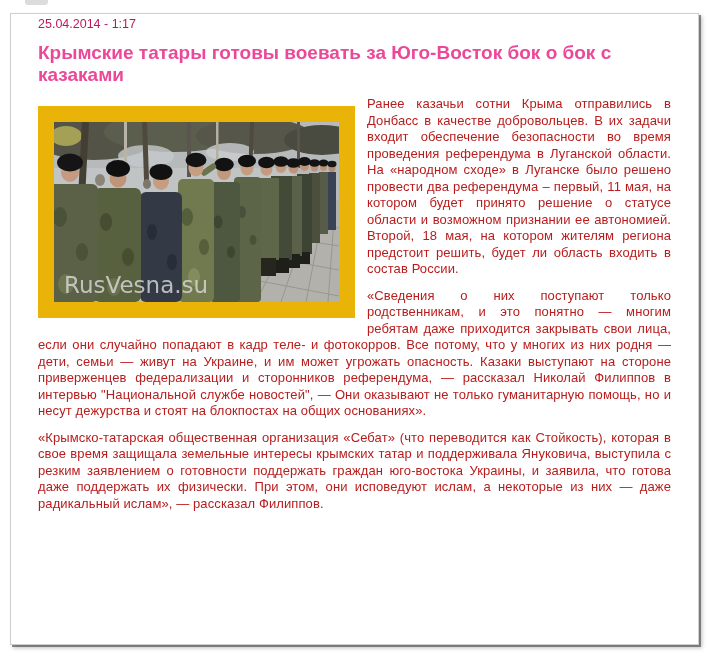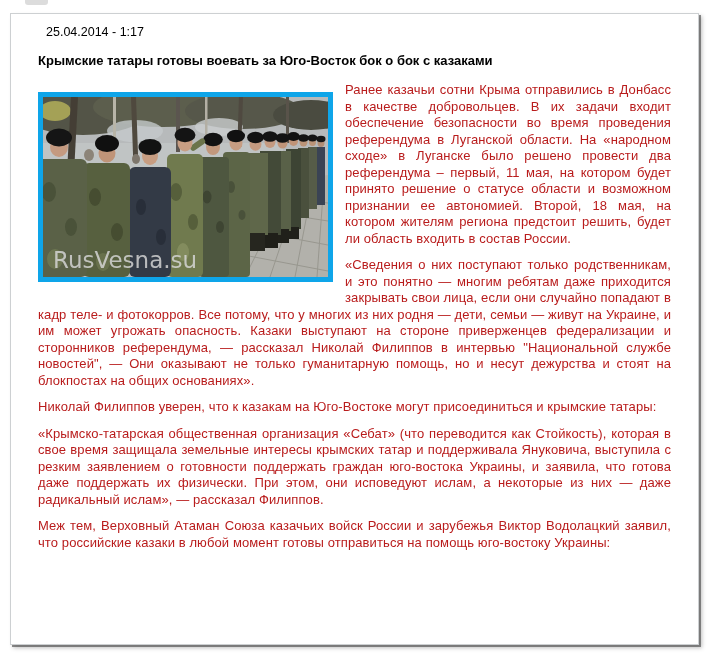--- a/index.html
+++ b/index.html
@@ -13,34 +13,34 @@
     background:#dcdcdc;border-radius:0 0 3px 3px;
   }
   .frame{
     position:absolute;left:10px;top:13px;width:689px;height:632px;
     box-sizing:border-box;background:#fff;
     border:1px solid #cdd0d2;
     box-shadow:2px 2px 0 rgba(70,70,70,.6),3px 3px 4px rgba(0,0,0,.25);
     padding:3px 27px 0 27px;overflow:hidden;
   }
   .date{
-    font-size:12.5px;color:#000000;margin:8px;line-height:15px;
+    font-size:12.5px;color:#be185d;margin:0;line-height:15px;
   }
   h1.title{
-    font-size:13px;line-height:22px;color:#000000;
+    font-size:19px;line-height:22px;color:#ec4899;
     margin:10px 0 0 0;font-weight:bold;letter-spacing:0;
   }
   article{display:block;}
   article p{
     margin:10px 0;text-align:justify;
     font-size:13px;line-height:16.5px;color:#b91c1c;letter-spacing:.1px;
   }
   figure.photo{
-    float:left;width:285px;height:180px;margin:10px 12px 16px 0;padding:5px;
-    background:#0ea5e9;
+    float:left;width:285px;height:180px;margin:10px 12px 16px 0;padding:16px;
+    background:#eab308;
   }
   figure.photo svg{display:block;}
 </style>
 </head>
 <body>
 
 <div class="corner-fragment"></div>
 
 <div class="frame">
 
@@ -169,18 +169,16 @@
             <ellipse cx="12" cy="162" rx="8" ry="10" fill="#717a52" opacity="0.8"></ellipse>
           </g>
         </g>
 
         <text x="10" y="171" font-size="23" font-family="DejaVu Sans, sans-serif" fill="#d8d8d8" fill-opacity="0.82">RusVesna.su</text>
       </svg>
     </figure>
 
     <p>Ранее казачьи сотни Крыма отправились в Донбасс в качестве добровольцев. В их задачи входит обеспечение безопасности во время проведения референдума в Луганской области. На «народном сходе» в Луганске было решено провести два референдума – первый, 11 мая, на котором будет принято решение о статусе области и возможном признании ее автономией. Второй, 18 мая, на котором жителям региона предстоит решить, будет ли область входить в состав России.</p>
     <p>«Сведения о них поступают только родственникам, и это понятно — многим ребятам даже приходится закрывать свои лица, если они случайно попадают в кадр теле- и фотокорров. Все потому, что у многих из них родня — дети, семьи — живут на Украине, и им может угрожать опасность. Казаки выступают на стороне приверженцев федерализации и сторонников референдума, — рассказал Николай Филиппов в интервью "Национальной службе новостей", — Они оказывают не только гуманитарную помощь, но и несут дежурства и стоят на блокпостах на общих основаниях».</p>
-    <p>Николай Филиппов уверен, что к казакам на Юго-Востоке могут присоединиться и крымские татары:</p>
     <p>«Крымско-татарская общественная организация «Себат» (что переводится как Стойкость), которая в свое время защищала земельные интересы крымских татар и поддерживала Януковича, выступила с резким заявлением о готовности поддержать граждан юго-востока Украины, и заявила, что готова даже поддержать их физически. При этом, они исповедуют ислам, а некоторые из них — даже радикальный ислам», — рассказал Филиппов.</p>
-    <p>Меж тем, Верховный Атаман Союза казачьих войск России и зарубежья Виктор Водолацкий заявил, что российские казаки в любой момент готовы отправиться на помощь юго-востоку Украины:</p>
 
   </article>
 </div>
 
 </body></html>

